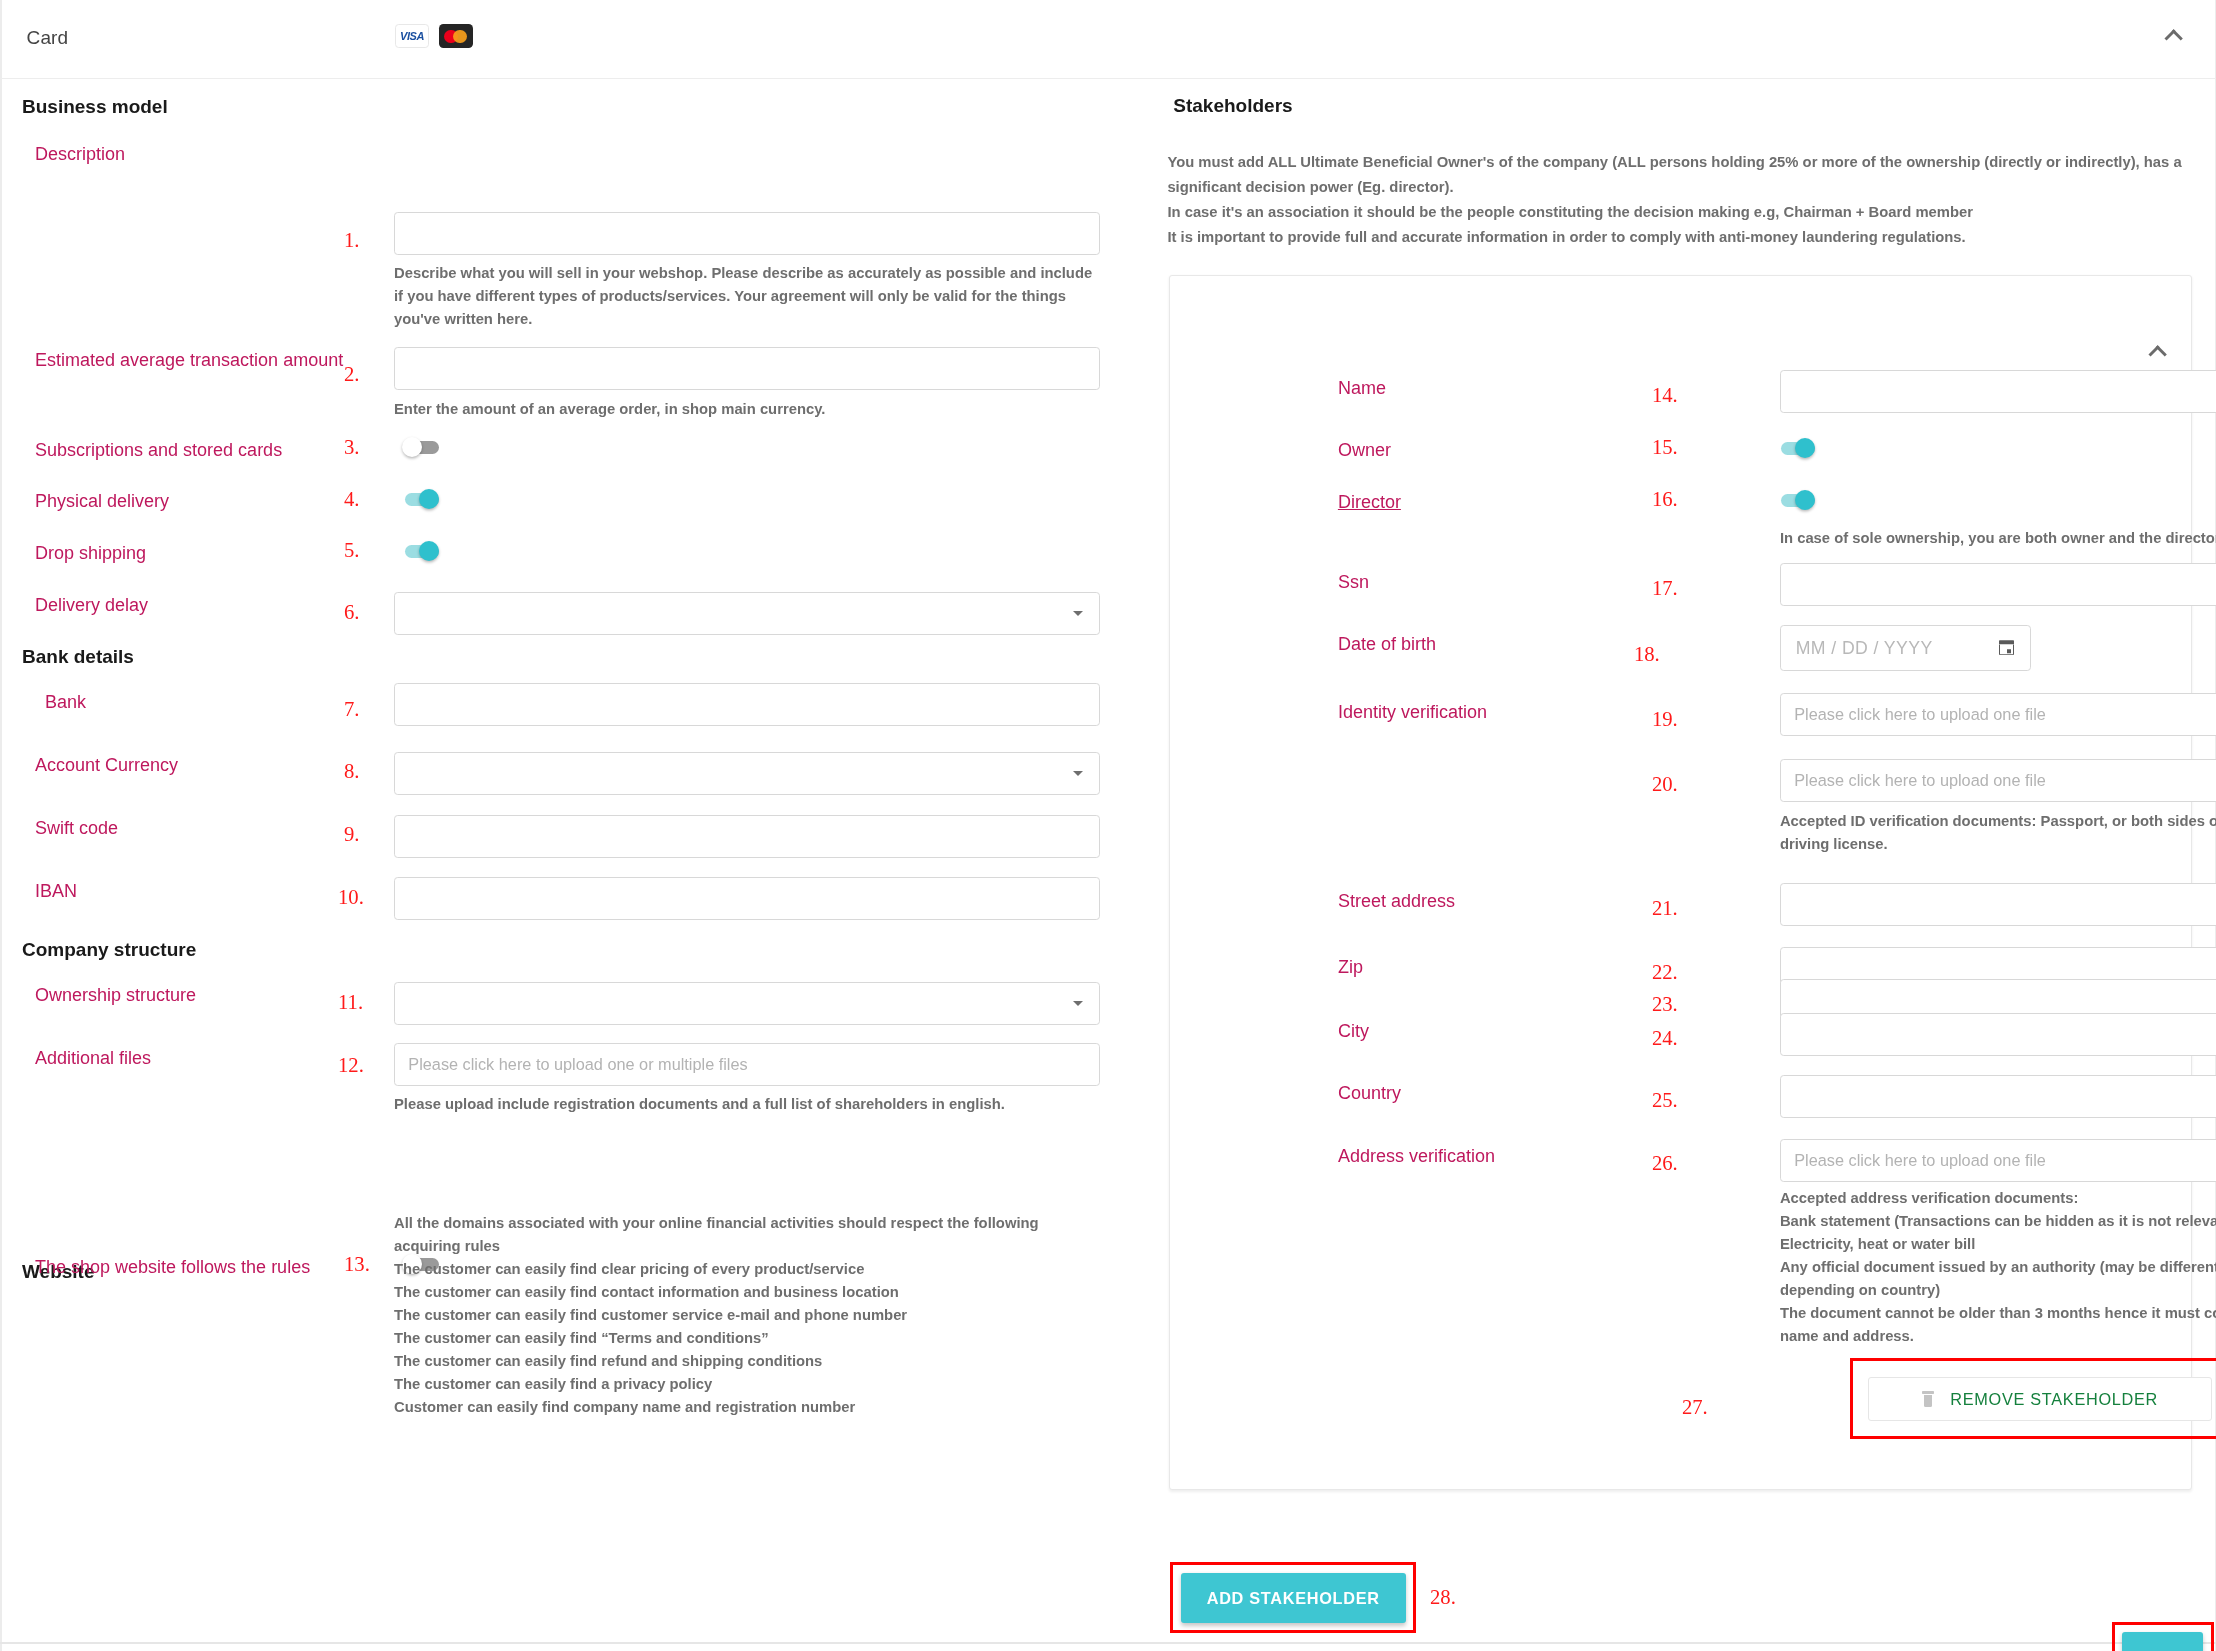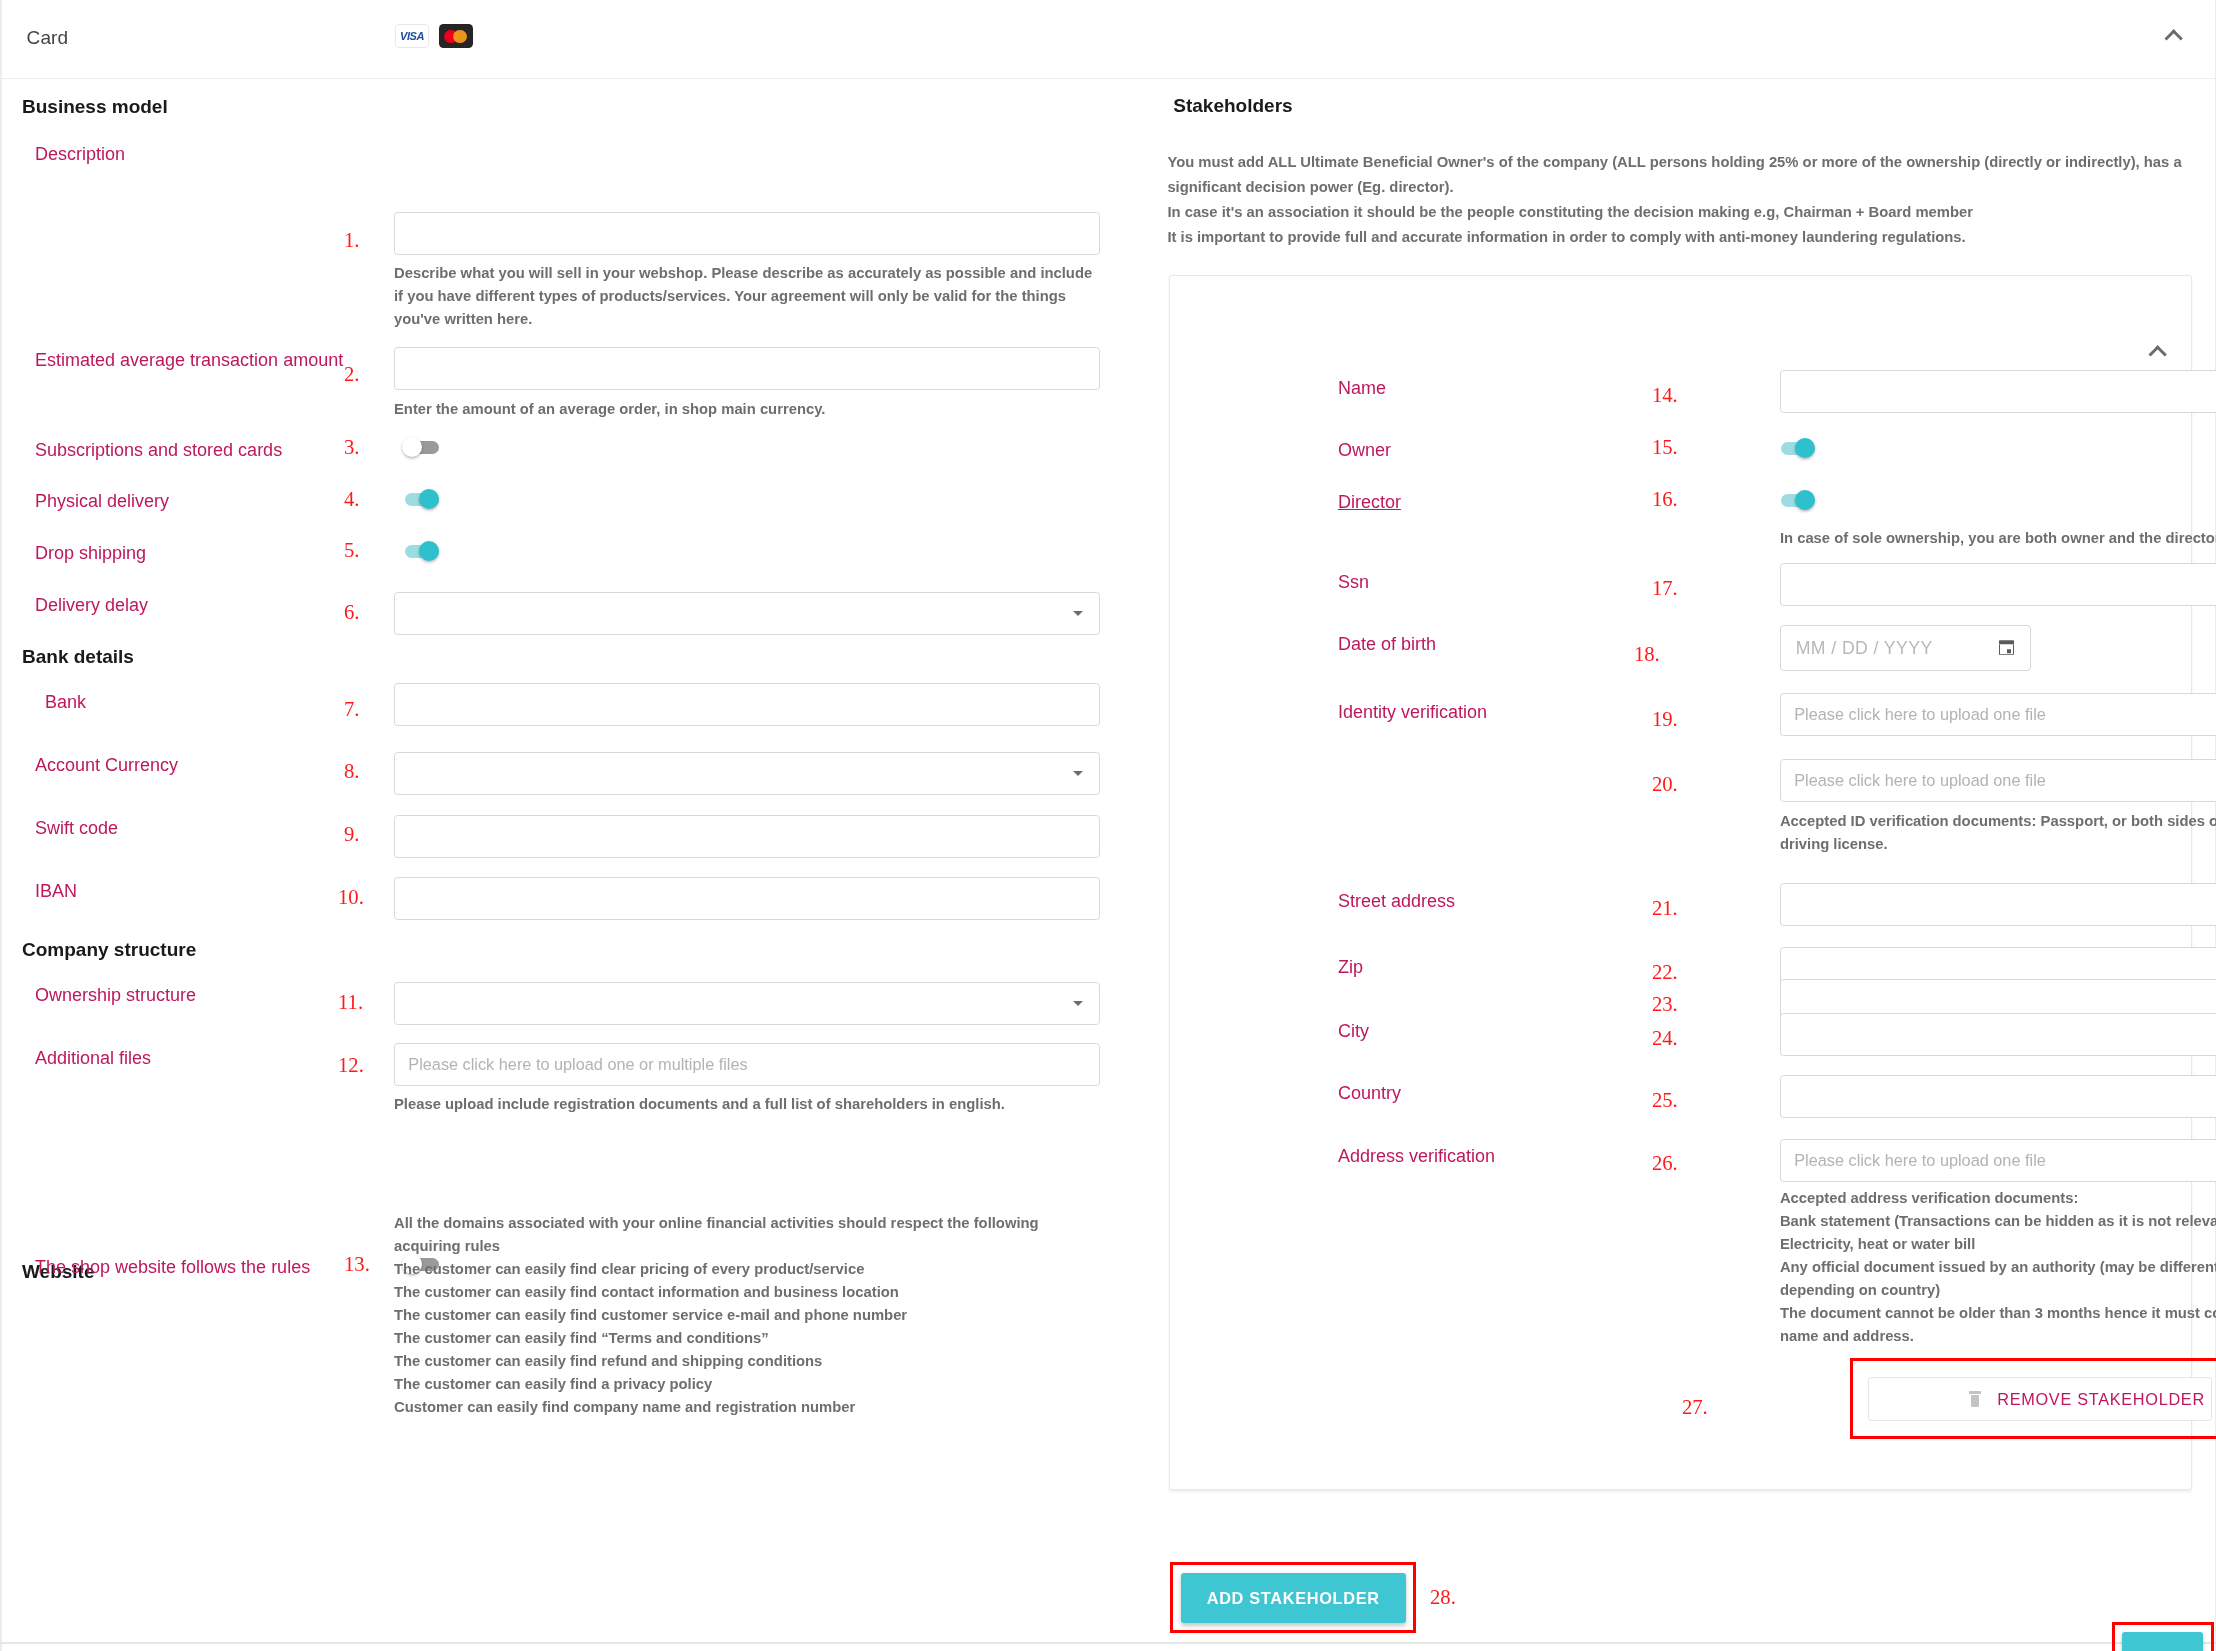--- a/index.html
+++ b/index.html
@@ -79,22 +79,22 @@
   }
   .sh-panel-chev { position:absolute; right:20.7px; top:66px; width:25px; height:25px; cursor:pointer; }
 
   
   .btn-primary {
     position:absolute; background:#3ec6d2; color:#fff; border:none; border-radius:3px;
     font-size:16.3px; font-weight:bold; letter-spacing:0.7px; cursor:pointer;
     box-shadow:0 2.2px 4.4px rgba(0,0,0,.22); font-family:"Liberation Sans", sans-serif;
   }
   .btn-ghost {
-    position:absolute; background:#fff; color:#be185d; border:0.7px solid #e6e6e6; border-radius:3px;
-    font-size:16.3px; letter-spacing:0.7px; cursor:pointer; display:flex; align-items:center; justify-content:flex-end; gap:16px;
+    position:absolute; background:#fff; color:#15803d; border:0.7px solid #e6e6e6; border-radius:3px;
+    font-size:16.3px; letter-spacing:0.7px; cursor:pointer; display:flex; align-items:center; justify-content:center; gap:16px;
     font-family:"Liberation Sans", sans-serif;
   }
   .trash { width:12.6px; height:16.3px; position:relative; display:inline-block; }
   .trash .lid { position:absolute; top:0; left:0; width:12.6px; height:3px; background:#c4c4c4; border-radius:0.7px;}
   .trash .body { position:absolute; top:3.7px; left:2.2px; width:8.1px; height:12.6px; background:#c4c4c4; border-radius:0 0 1.5px 1.5px;}
 
   .redbox { position:absolute; border:3.7px solid #ff0000; pointer-events:none; }
 
   
   .dob-wrap { position:absolute; border:0.7px solid #d8d8d8; border-radius:3.7px; background:#fff; }

